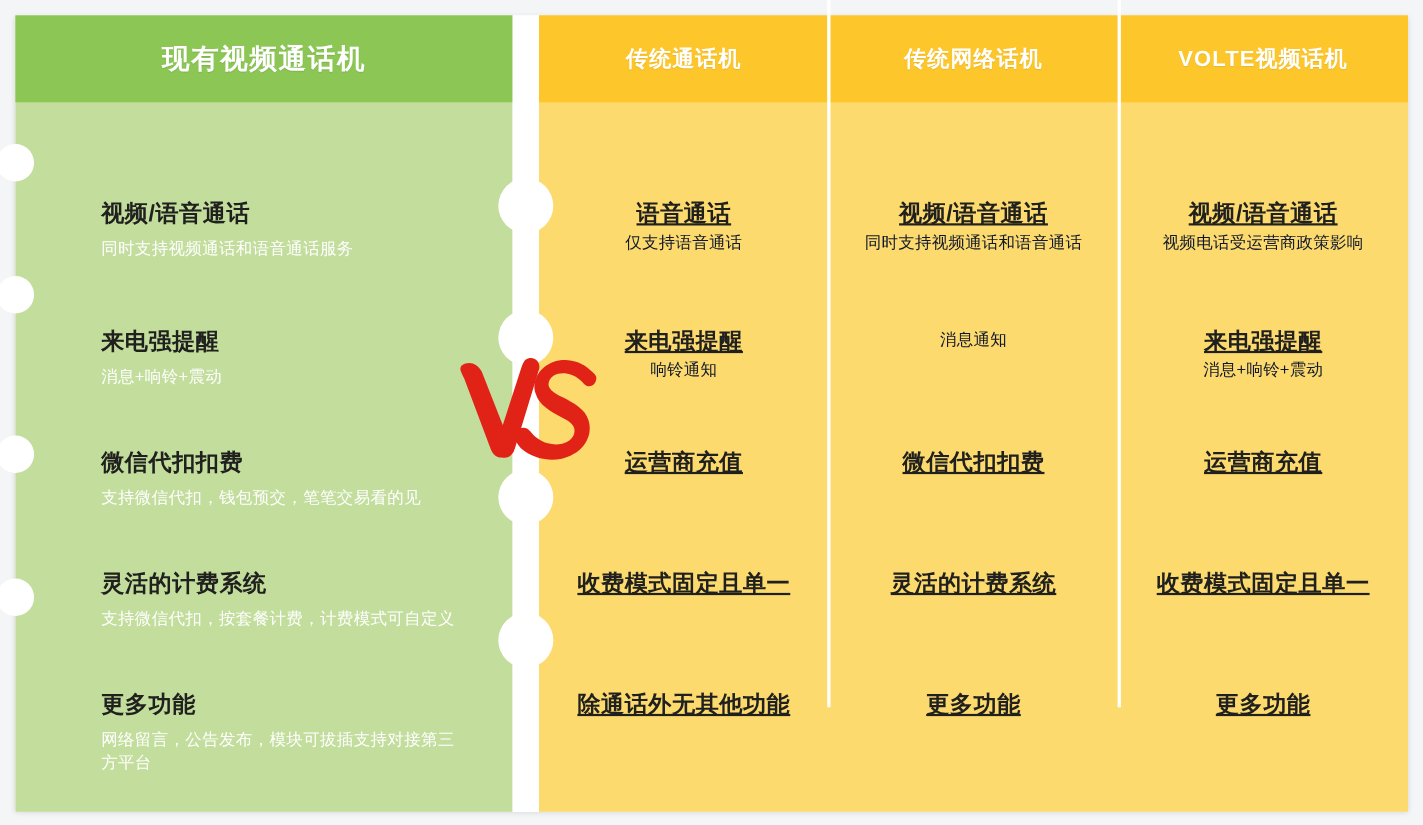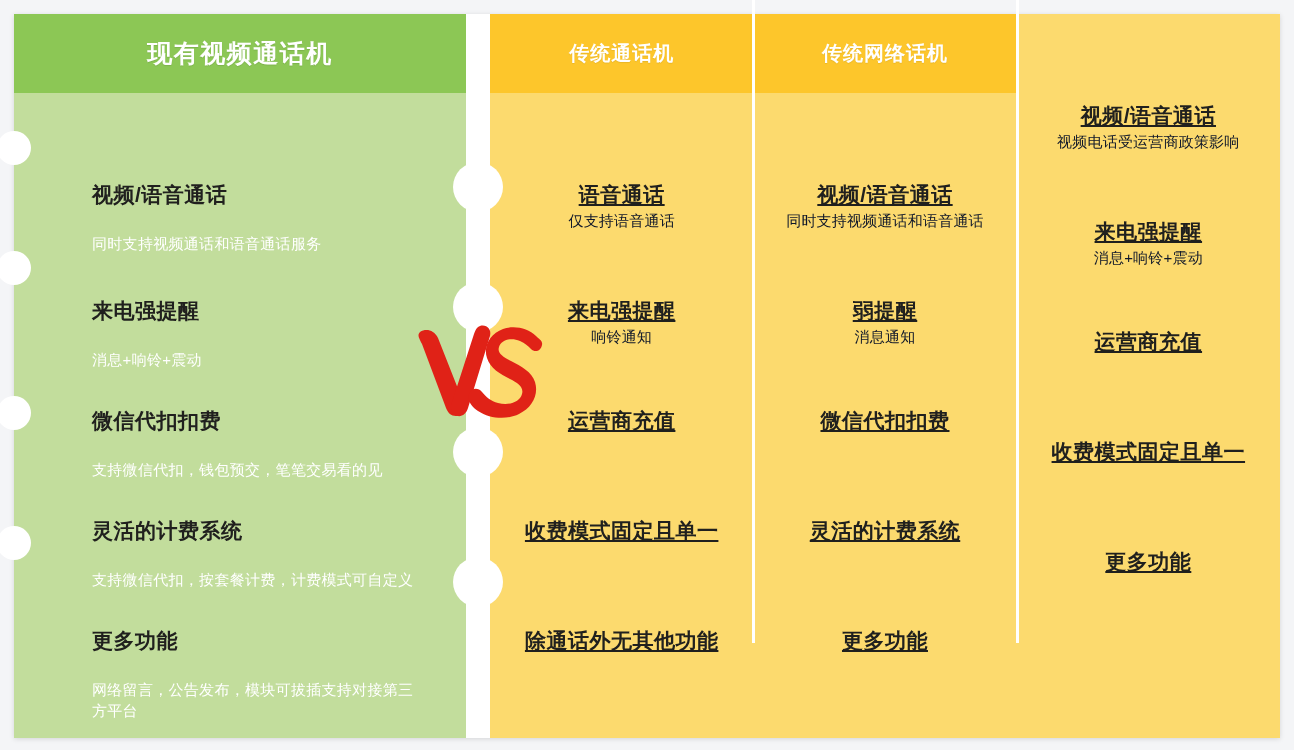--- a/index.html
+++ b/index.html
@@ -68,21 +68,21 @@
     font-size: 21px;
     font-weight: bold;
     line-height: 1.3;
     letter-spacing: 0.5px;
   }
   .left-row .row-desc {
     color: #ffffff;
     font-size: 15px;
     line-height: 1.38;
     letter-spacing: 0.3px;
-    margin-top: 26px;
+    margin-top: 9px;
   }
 
   
   .notch-left {
     position: absolute;
     left: -17px;
     width: 34px;
     height: 34px;
     border-radius: 50%;
     background: #ffffff;
@@ -281,21 +281,20 @@
     <div class="col-yellow">
       <div class="panel-header">
         <span class="header-title">传统网络话机</span>
       </div>
       <div class="col-body">
         <div class="y-row" style="top:88px;">
           <div class="row-title">视频/语音通话</div>
           <div class="row-desc">同时支持视频通话和语音通话</div>
         </div>
         <div class="y-row" style="top:204px;">
-          <div class="row-title">弱提醒</div>
           <div class="row-desc">消息通知</div>
         </div>
         <div class="y-row" style="top:314px;">
           <div class="row-title">微信代扣扣费</div>
 
         </div>
         <div class="y-row" style="top:424px;">
           <div class="row-title">灵活的计费系统</div>
 
         </div>
@@ -304,20 +303,23 @@
 
         </div>
       </div>
     </div>
 
     <div style="position:relative;flex:0 0 0;">
       <div class="col-divider" style="left:-1px; top:-71px; height:700px;"></div>
     </div>
 
     <div class="col-yellow">
+      <div class="panel-header">
+        <span class="header-title">VOLTE视频话机</span>
+      </div>
       <div class="col-body">
         <div class="y-row" style="top:88px;">
           <div class="row-title">视频/语音通话</div>
           <div class="row-desc">视频电话受运营商政策影响</div>
         </div>
         <div class="y-row" style="top:204px;">
           <div class="row-title">来电强提醒</div>
           <div class="row-desc">消息+响铃+震动</div>
         </div>
         <div class="y-row" style="top:314px;">

